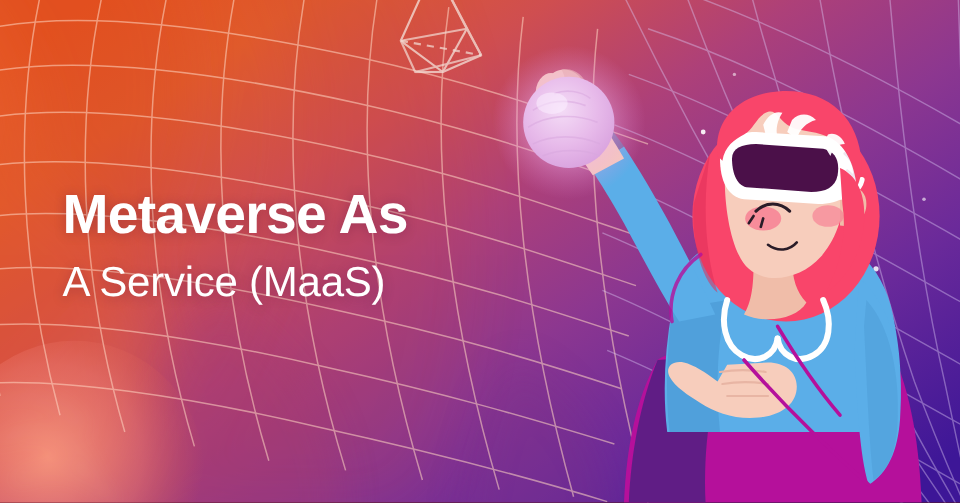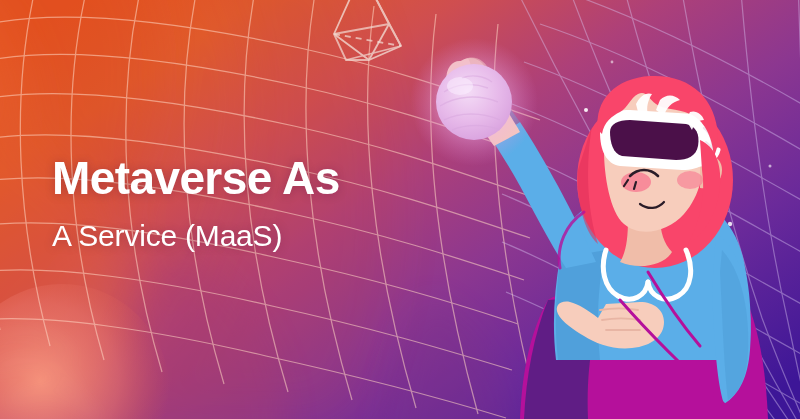--- a/index.html
+++ b/index.html
@@ -26,21 +26,21 @@
   #title-line-1{
     display:block;
     font-size:46px;
     font-weight:700;
     letter-spacing:-0.6px;
     line-height:56px;
     white-space:nowrap;
   }
   #title-line-2{
     display:block;
-    font-size:30px;
+    font-size:35px;
     font-weight:400;
     letter-spacing:-0.2px;
     line-height:56px;
     white-space:nowrap;
     margin-top:2px;
   }
 </style>
 </head>
 <body>
 

